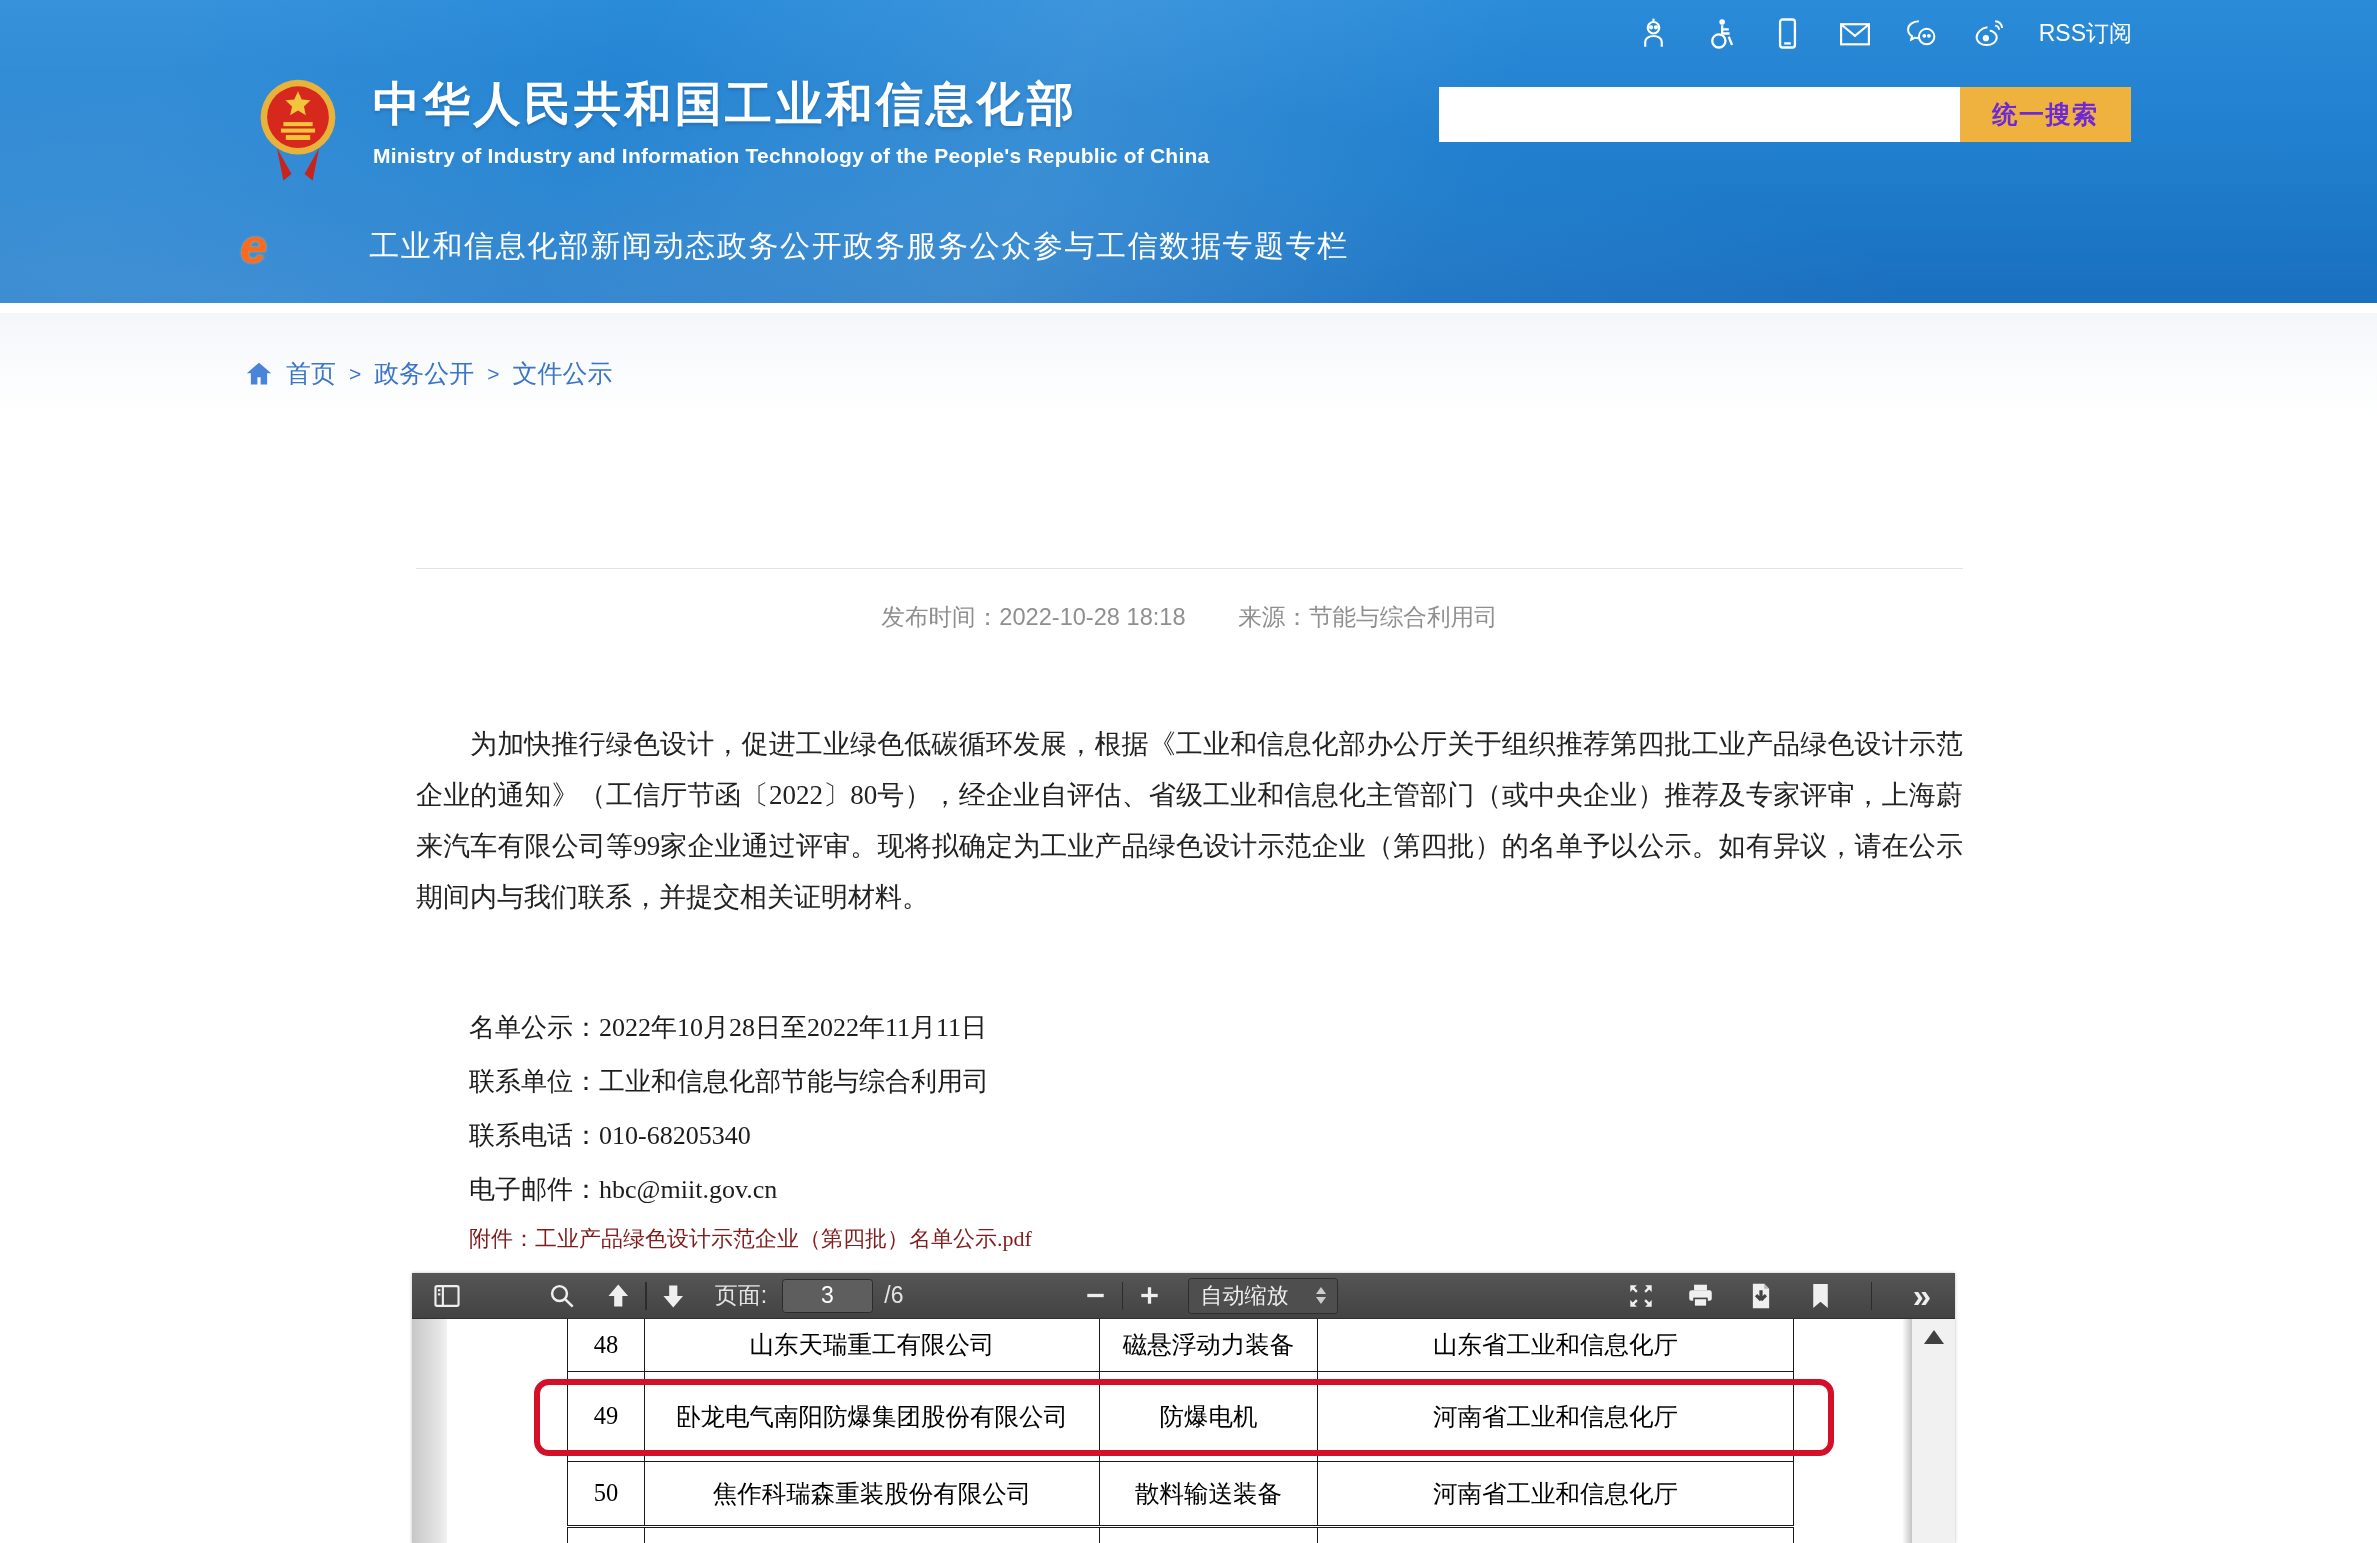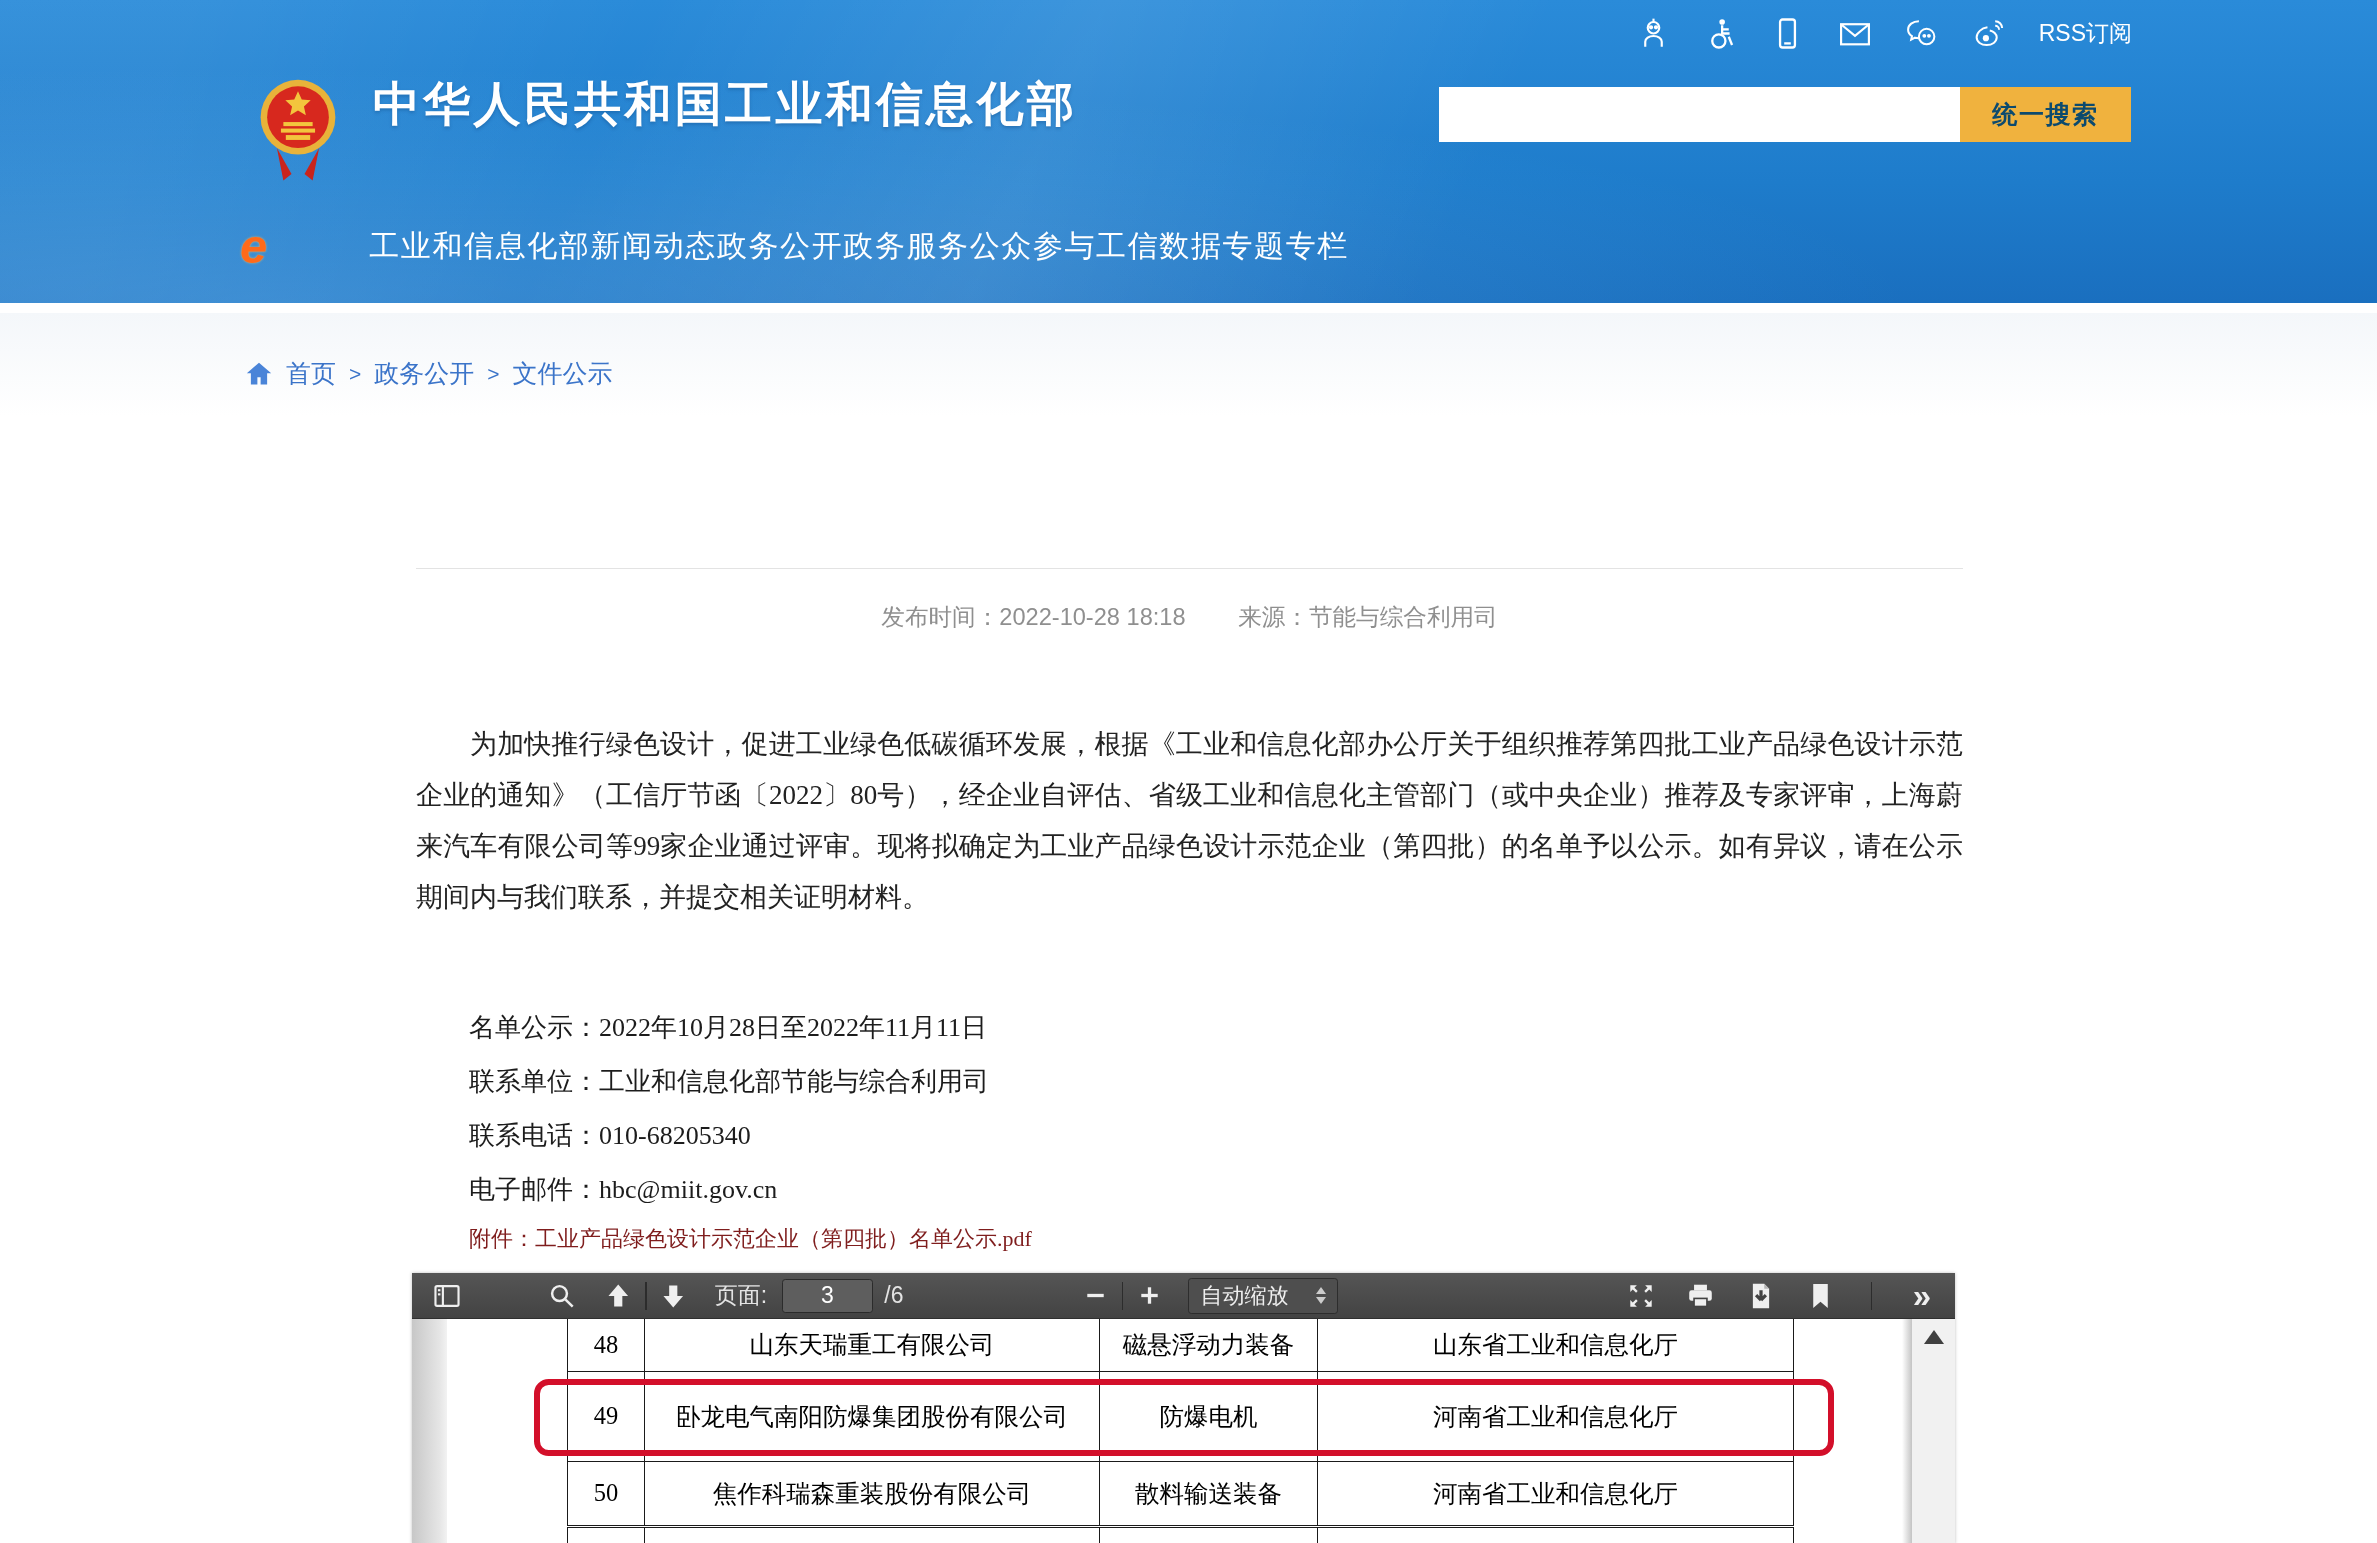--- a/index.html
+++ b/index.html
@@ -20,21 +20,21 @@
   .rss{ color:#fff; font-size:23px; white-space:nowrap; }
 
   .brand{ position:absolute; left:259px; top:70px; display:flex; align-items:flex-start; gap:36px; }
   .emblem{ width:78px; height:122px; flex:none; }
   .brand-cn{ color:#fff; font-size:47px; font-weight:700; letter-spacing:3.3px; line-height:1.15; margin-top:6.5px;
              text-shadow:0 1.6px 3.3px rgba(0,40,90,.25); }
   .brand-en{ color:#fff; font-size:21px; font-weight:600; margin-top:13px; letter-spacing:0.2px; }
 
   .searchbar{ position:absolute; left:1439px; top:87px; width:692px; height:55px; display:flex; }
   .searchbar input{ flex:1; border:none; outline:none; background:#fff; font-size:23px; padding:0 16.3px; }
-  .searchbar .search-btn{ width:171px; border:none; background:#f0b23e; color:#0c4a6e; font-size:25px; font-weight:700;
+  .searchbar .search-btn{ width:171px; border:none; background:#f0b23e; color:#6d28d9; font-size:25px; font-weight:700;
     letter-spacing:1.6px; cursor:pointer; }
   .quicklinks{ position:absolute; left:1439px; top:160px; display:flex; gap:30px; }
   .quicklinks span{ color:#fff; font-size:25px; font-weight:700; cursor:pointer; white-space:nowrap; }
 
   .mainnav{ position:absolute; left:240px; right:250px; top:214px; height:64px; display:flex; align-items:center; }
   .e-logo{ font-size:49px; font-weight:700; font-style:italic; color:#ff6a1a; cursor:pointer;
            text-shadow:0 0 2.4px rgba(255,190,90,.8); line-height:1; }
   .nav-items{ flex:1; display:flex; margin-left:102px; }
   .nav-items span{ color:#fff; font-size:30px; font-weight:500; letter-spacing:1.6px; cursor:pointer; white-space:nowrap; }
 
@@ -171,20 +171,21 @@
         <path d="M74 96 l-8 40 -10-8z" fill="#c9241c"></path>
         <circle cx="48" cy="58" r="46" fill="#e8b33a"></circle>
         <circle cx="48" cy="58" r="38" fill="#d7281e"></circle>
         <path d="M48 26 l4.6 10.2 11 1.1 -8.3 7.4 2.4 10.9 -9.7-5.7 -9.7 5.7 2.4-10.9 -8.3-7.4 11-1.1z" fill="#f3c53d"></path>
         <rect x="30" y="64" width="36" height="5" fill="#f3c53d"></rect>
         <rect x="27" y="72" width="42" height="5" fill="#f3c53d"></rect>
         <rect x="33" y="80" width="30" height="6" fill="#f3c53d"></rect>
       </svg>
       <div>
         <div class="brand-cn">中华人民共和国工业和信息化部</div>
+        <div class="brand-en">Ministry of Industry and Information Technology of the People's Republic of China</div>
       </div>
     </div>
 
     <div class="searchbar">
       <input type="text" placeholder="" style="">
       <button class="search-btn">统一搜索</button>
     </div>
 
 
     <nav class="mainnav">

